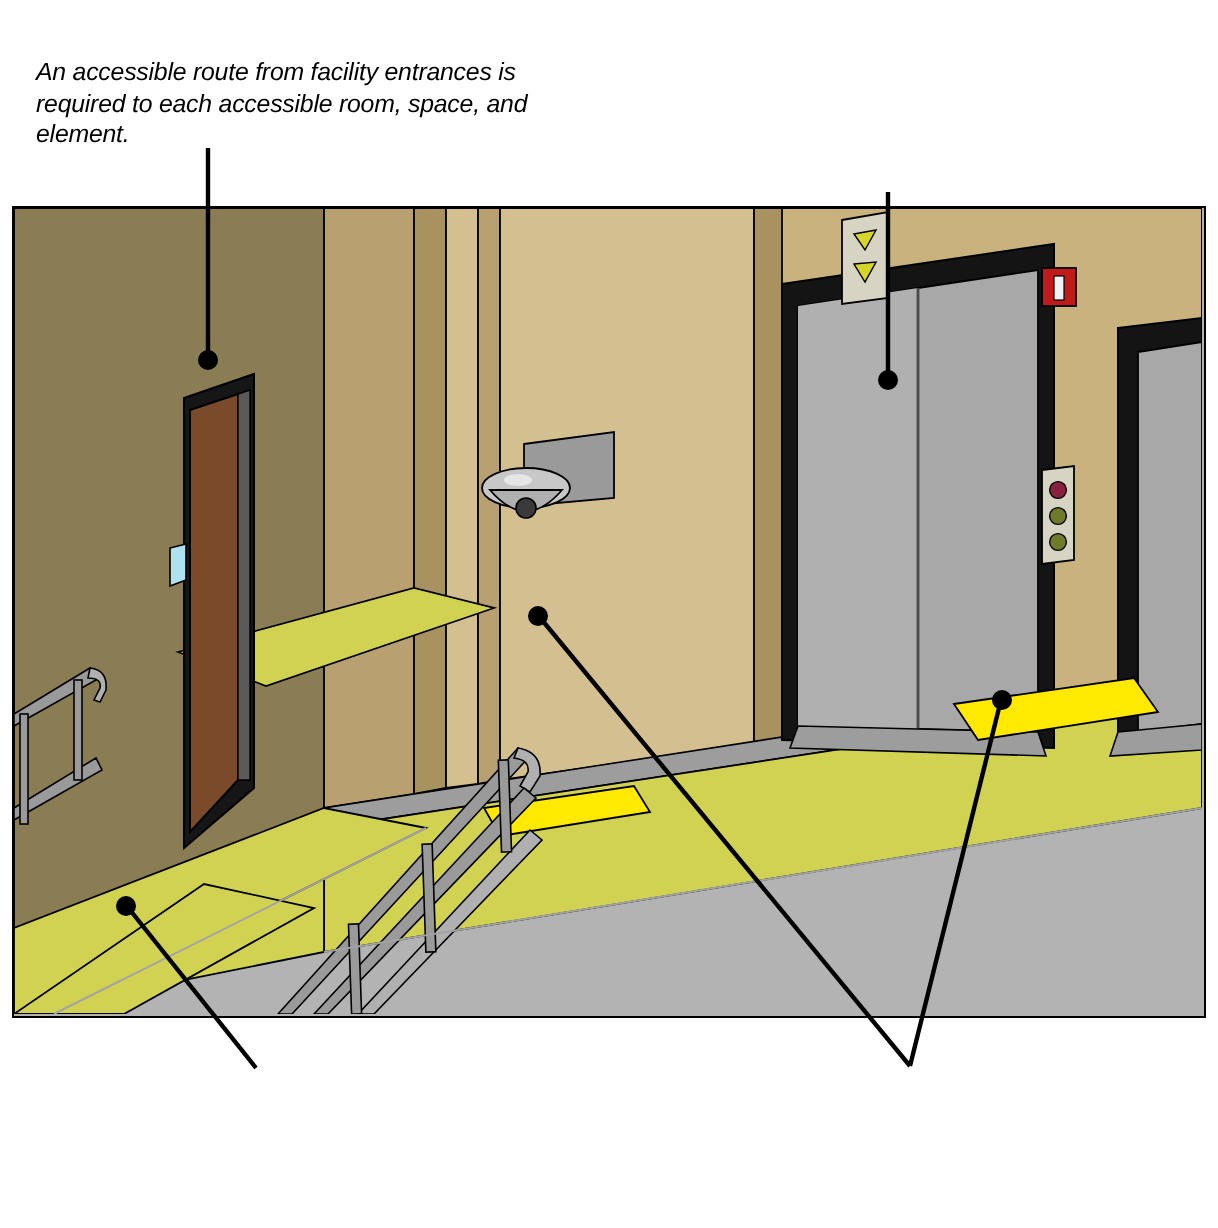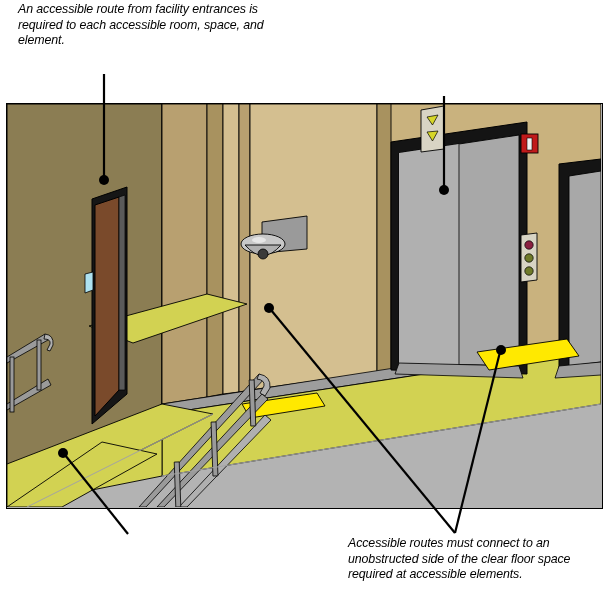--- a/index.html
+++ b/index.html
@@ -25,21 +25,21 @@
   .caption {
     position: absolute;
     font-family: "Liberation Sans", sans-serif;
     font-style: italic;
     font-size: 12.4px;
     line-height: 15.6px;
     color: #000000;
     white-space: pre-line;
     letter-spacing: -0.1px;
   }
-  #cap-tl { left: 18px;  top: 2px;  width: 268px; }
+  #cap-tl { left: 18px;  top: 29px;  width: 268px; }
   #cap-tr { left: 318px; top: 4px;   width: 288px; }
   #cap-bl { left: 8px;   top: 536px; width: 320px; }
   #cap-br { left: 348px; top: 536px; width: 258px; }
 
   #figure {
     position: absolute;
     left: 6px;
     top: 103px;
     width: 597px;
     height: 406px;
@@ -59,21 +59,20 @@
 </style>
 </head>
 <body>
 
 <div id="page">
 
   <div class="caption" id="cap-tl">An accessible route from facility entrances is required to each accessible room, space, and element.</div>
 
 
 
-  <div class="caption" id="cap-br">Accessible routes must connect to an unobstructed side of the clear floor space required at accessible elements.</div>
 
   <div id="figure">
     <svg width="594" height="403" viewBox="0 0 594 403" xmlns="http://www.w3.org/2000/svg">
 
       <rect x="0" y="0" width="594" height="403" fill="#b3b3b3"></rect>
 
       <polygon points="0,0 155,0 155,300 0,403" fill="#8b7d53" stroke="#000" stroke-width="1"></polygon>
 
       <polygon points="155,0 594,0 594,232 155,300" fill="#c9b27e" stroke="#000" stroke-width="1"></polygon>
 

